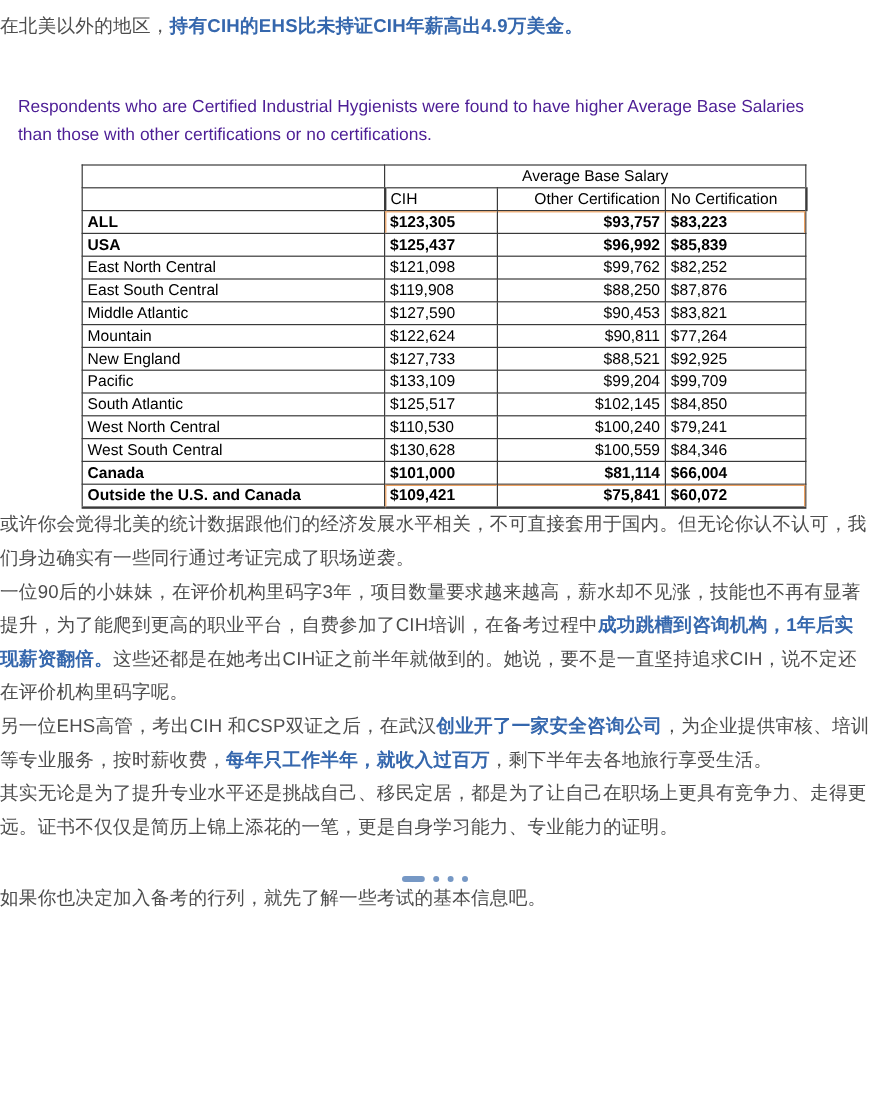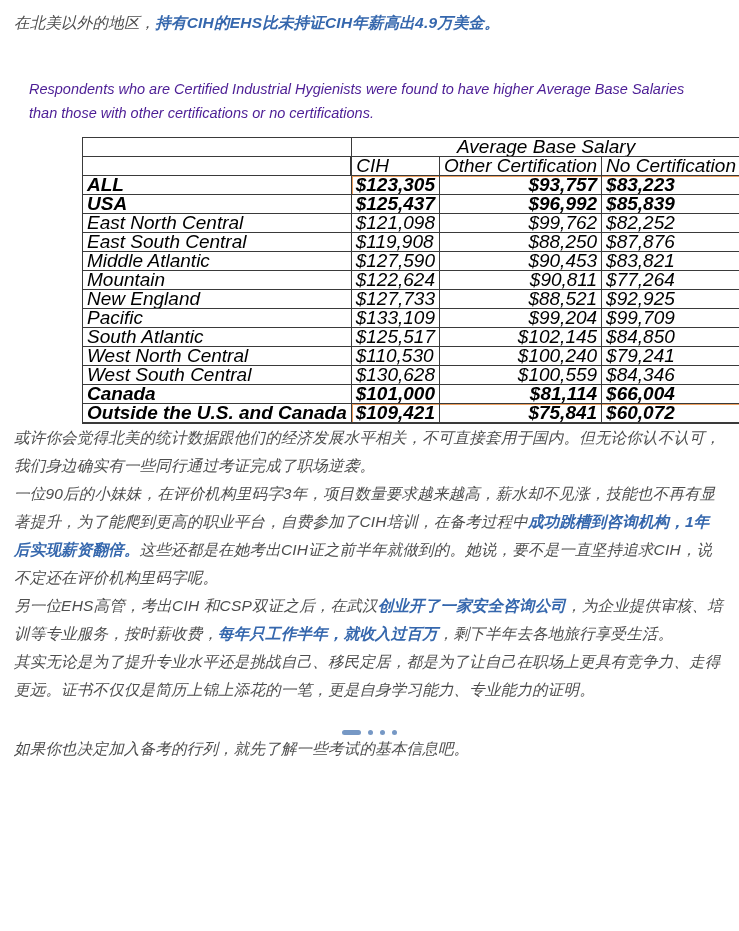--- a/index.html
+++ b/index.html
@@ -5,21 +5,21 @@
   * { box-sizing: border-box; }
   html, body { margin: 0; padding: 0; }
   body {
     width: 739px;
     height: 931px;
     background: #ffffff;
     font-family: "Liberation Sans", sans-serif;
     color: #4d4d4d;
     overflow: hidden;
   }
-  .content { padding: 9px 14px 0 14px; font-style: italic; }
+  .content { padding: 9px 14px 0 0; }
 
   p.cn {
     font-size: 15.5px;
     line-height: 28px;
     letter-spacing: 0.2px;
     margin: 0;
     color: #4d4d4d;
   }
   .blue { color: #3567ad; font-weight: 700; }
 
@@ -28,21 +28,21 @@
     max-width: 678px;
     font-size: 14.5px;
     line-height: 24px;
     color: #4c1d95;
   }
 
   
   .t-wrap { margin: 12px 0 0 68px; }
   table.salary {
     border-collapse: collapse;
-    font-size: 19px;
+    font-size: 13px;
     color: #000;
     table-layout: fixed;
   }
   table.salary td {
     border: 1px solid #3a3a3a;
     height: 19px;
     padding: 0 4px;
     line-height: 18px;
     overflow: hidden;
     white-space: nowrap;

